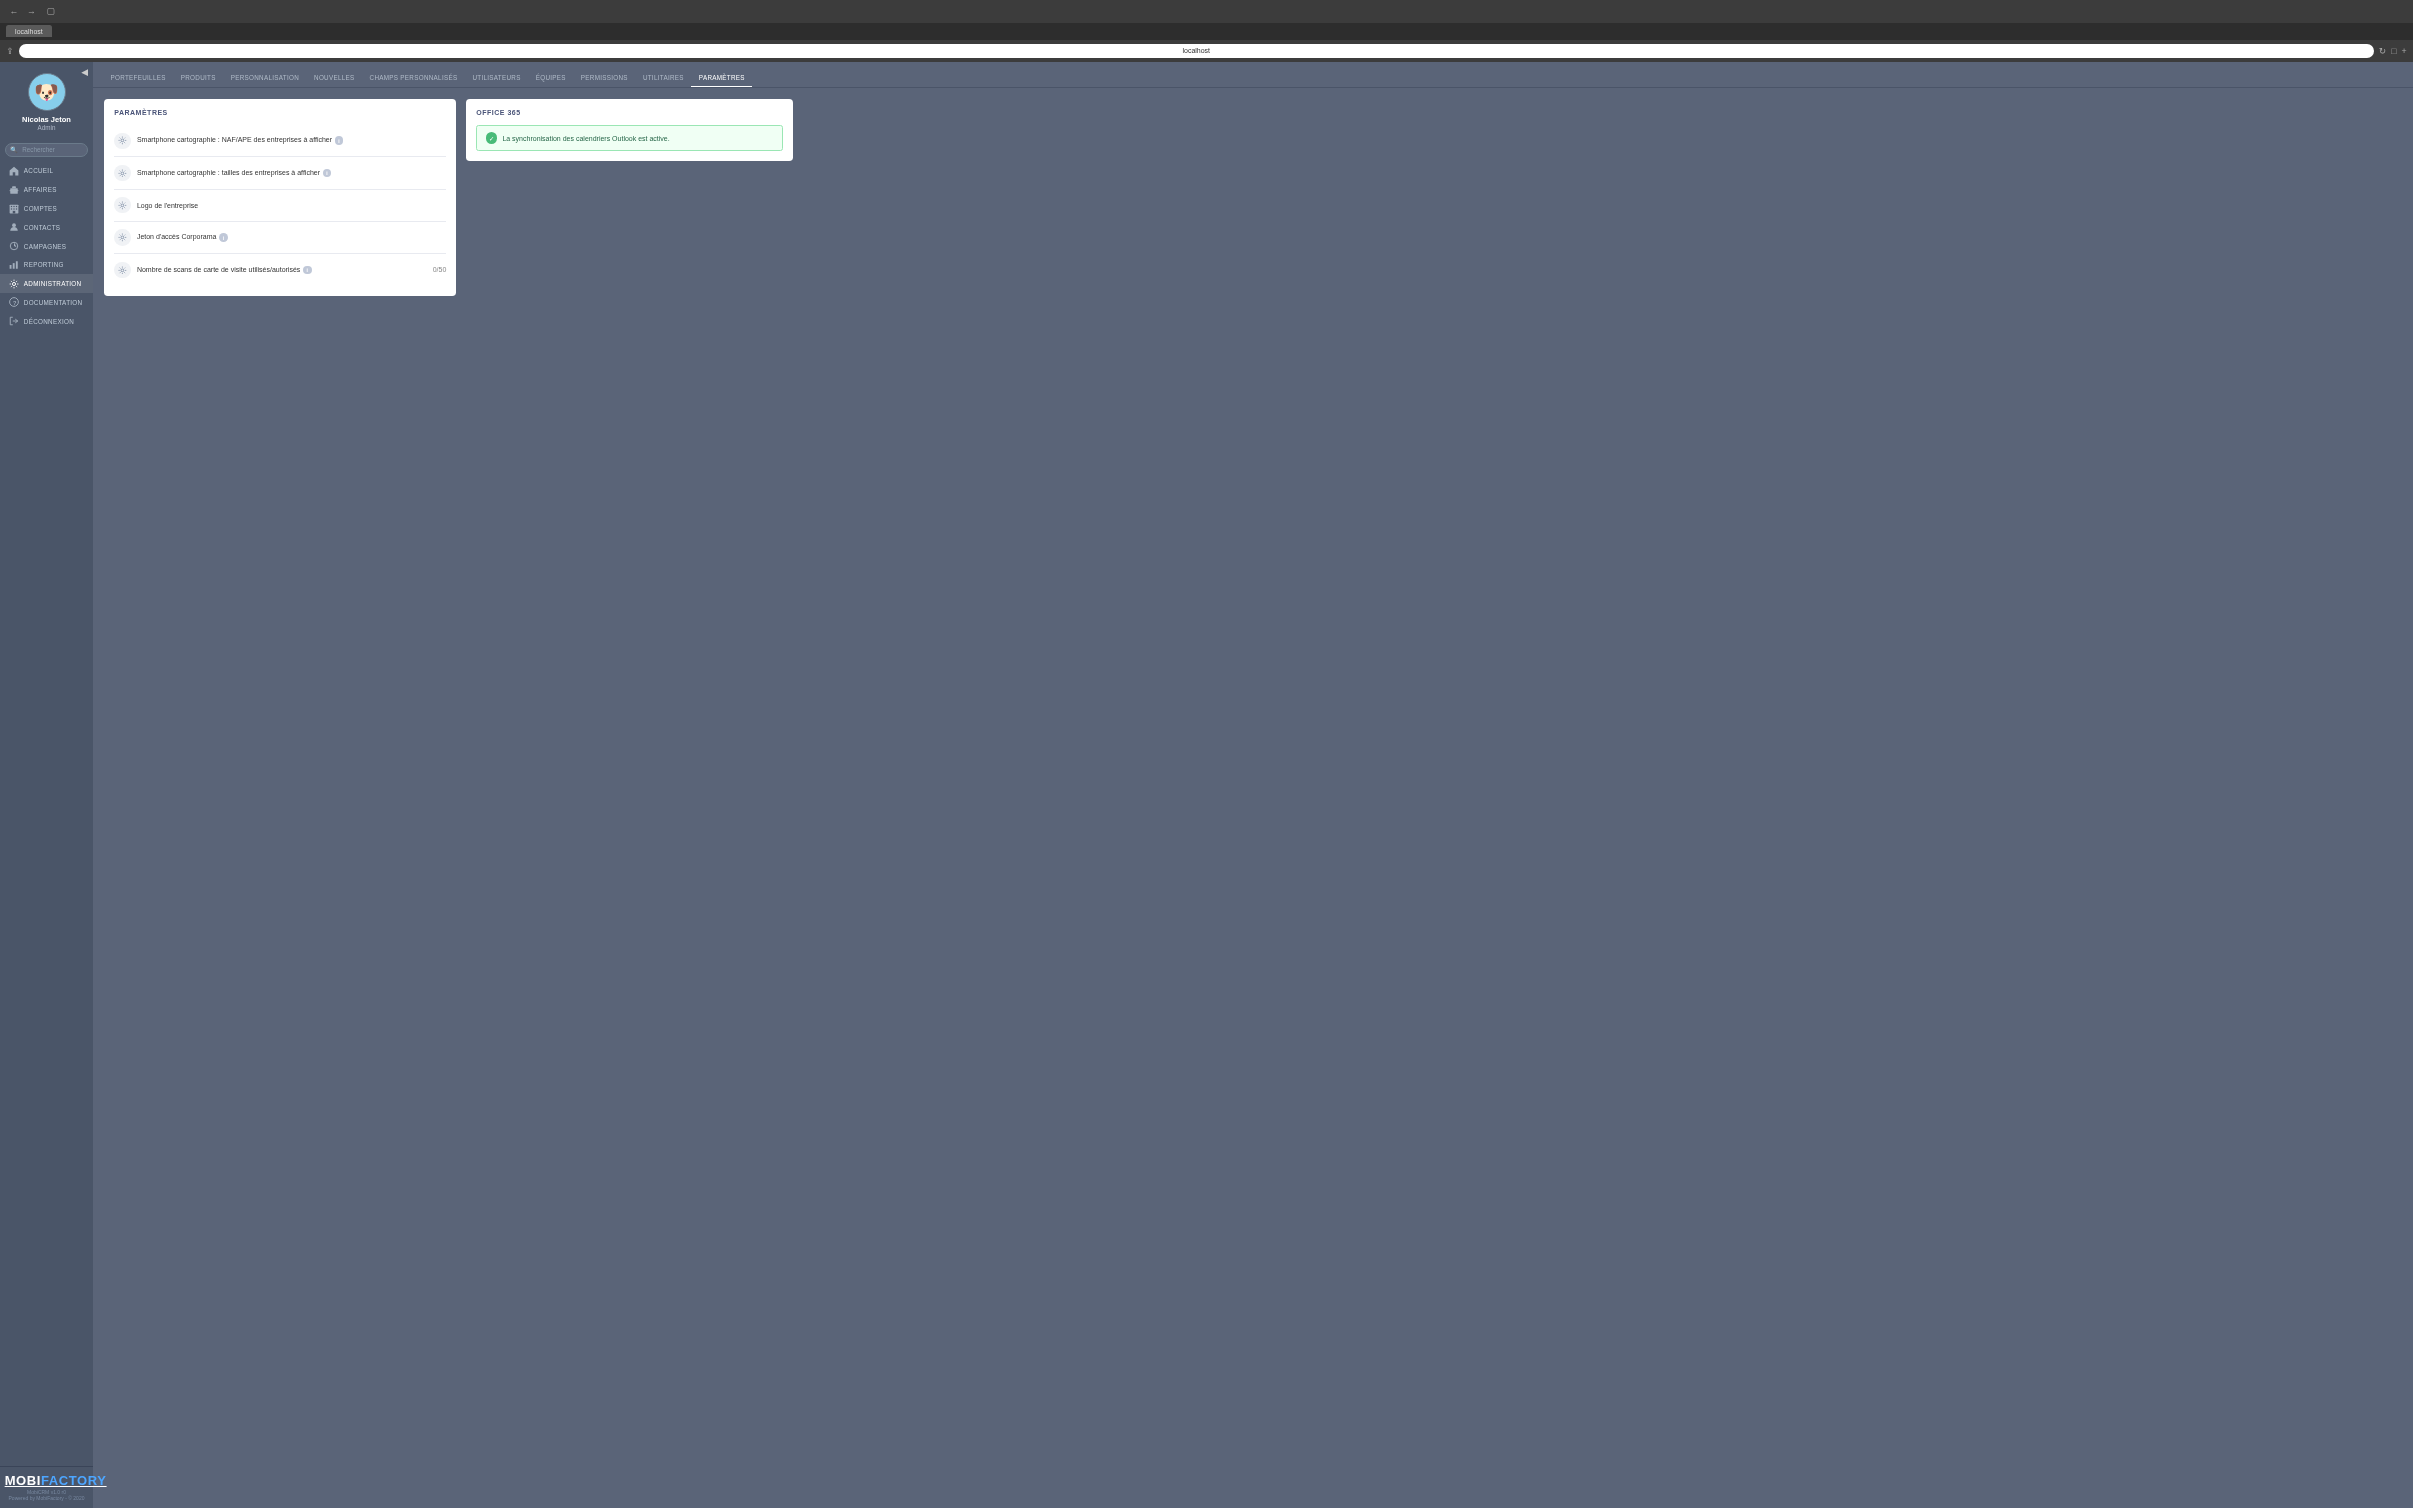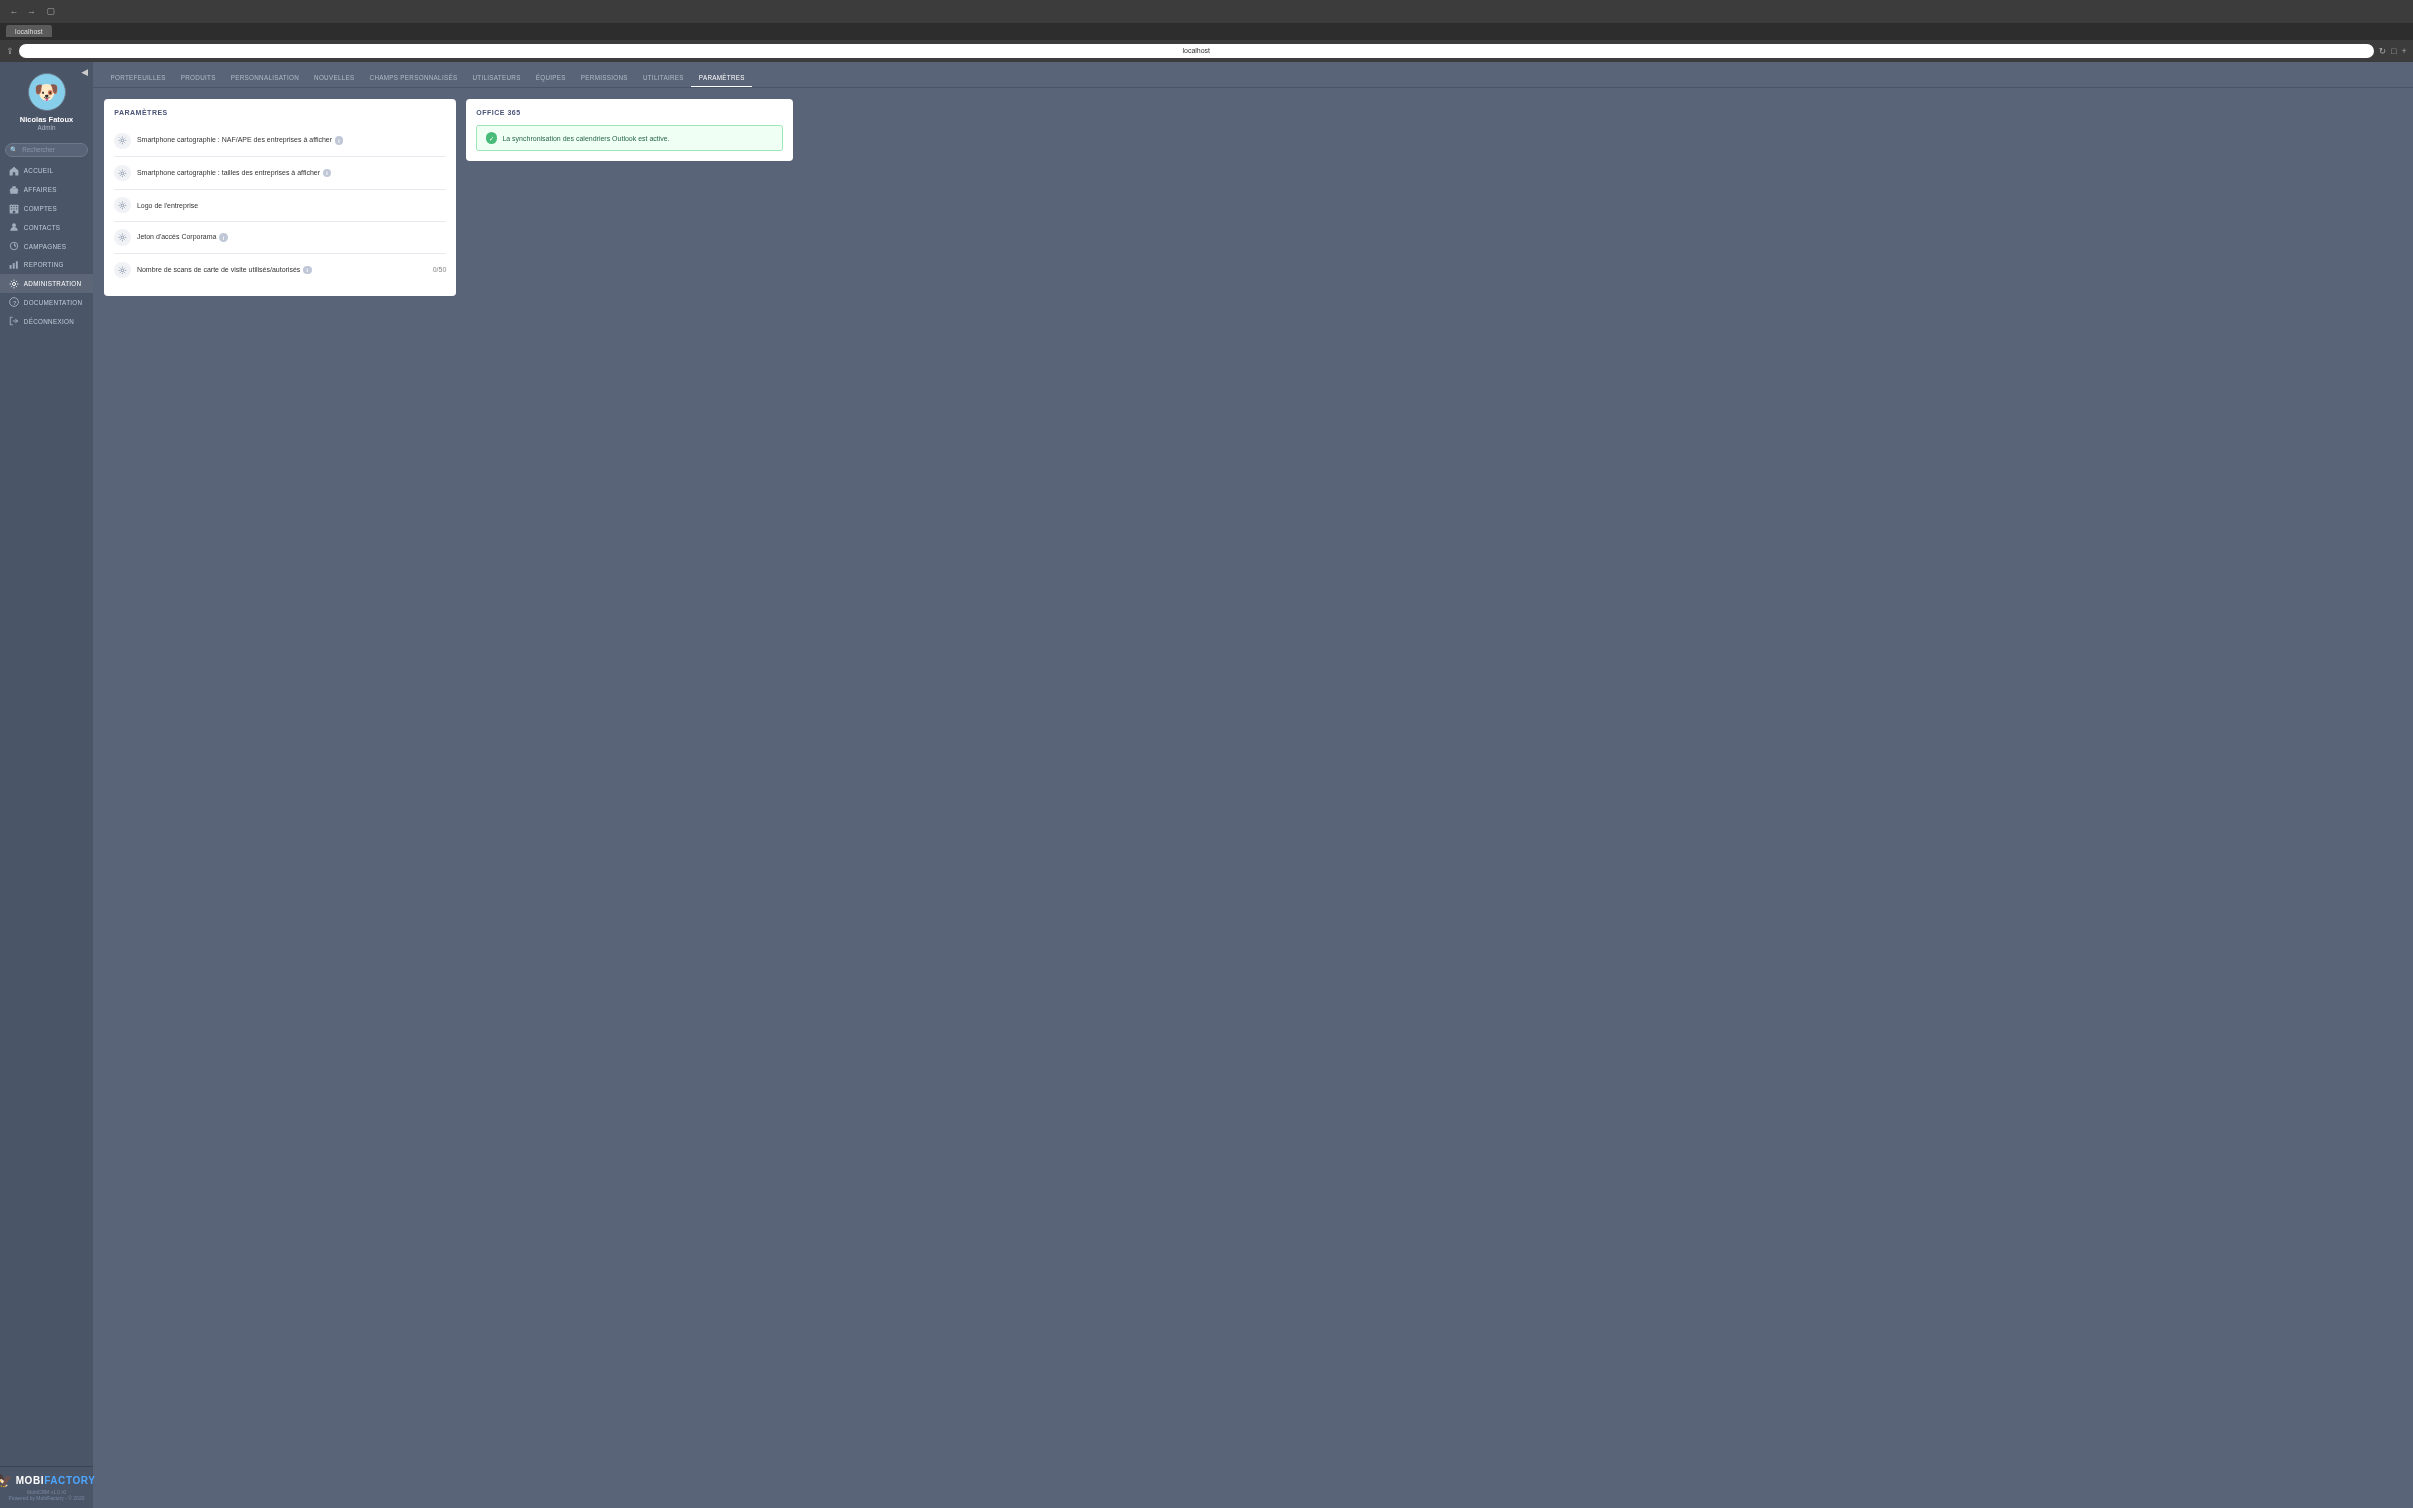--- a/index.html
+++ b/index.html
@@ -277,21 +277,21 @@
 
 <div class="app">
 
   <div class="sidebar">
     <button class="sidebar-toggle">◀</button>
     <div class="sidebar-profile">
       <div class="avatar-wrapper">
 
         <span style="font-size:20px;">🐶</span>
       </div>
-      <div class="profile-name">Nicolas Fatoux</div>
+      <div class="profile-name">Nicolas Jeton</div>
       <div class="profile-role">Admin</div>
     </div>
     <div class="sidebar-search">
       <span class="search-icon-wrapper">🔍</span>
       <input type="text" placeholder="Rechercher" style="">
     </div>
     <nav class="sidebar-nav">
 
     <div class="nav-item">
     <span class="nav-icon">
@@ -379,21 +379,21 @@
               <path d="M10 11l4-3-4-3" fill="none" stroke="currentColor" stroke-width="1.5"></path>
               <line x1="14" y1="8" x2="6" y2="8" stroke="currentColor" stroke-width="1.5"></line>
             </svg>
           </span>
     <span>DÉCONNEXION</span>
   </div>
       </nav>
     <div class="sidebar-footer">
       <div style="display:flex;align-items:center;justify-content:center;gap:2.5px;margin-bottom:1.3px;">
         <span style="color:#4da6ff;font-size:12.6px;">🦅</span>
-        <span style="font-size:10px;font-weight:800;color:#fff;letter-spacing:0.6px;">MOBI<span style="color:#4da6ff;">FACTORY</span></span>
+        <span style="font-size:13px;font-weight:800;color:#fff;letter-spacing:0.6px;text-decoration:underline;">MOBI<span style="color:#4da6ff;">FACTORY</span></span>
       </div>
       <div>MobiCRM v1.0 r0</div>
       <div>Powered by MobiFactory - © 2020</div>
     </div>
   </div>
 
   <div style="flex:1;display:flex;flex-direction:column;overflow:hidden;">
 
     <div class="top-nav">
 

